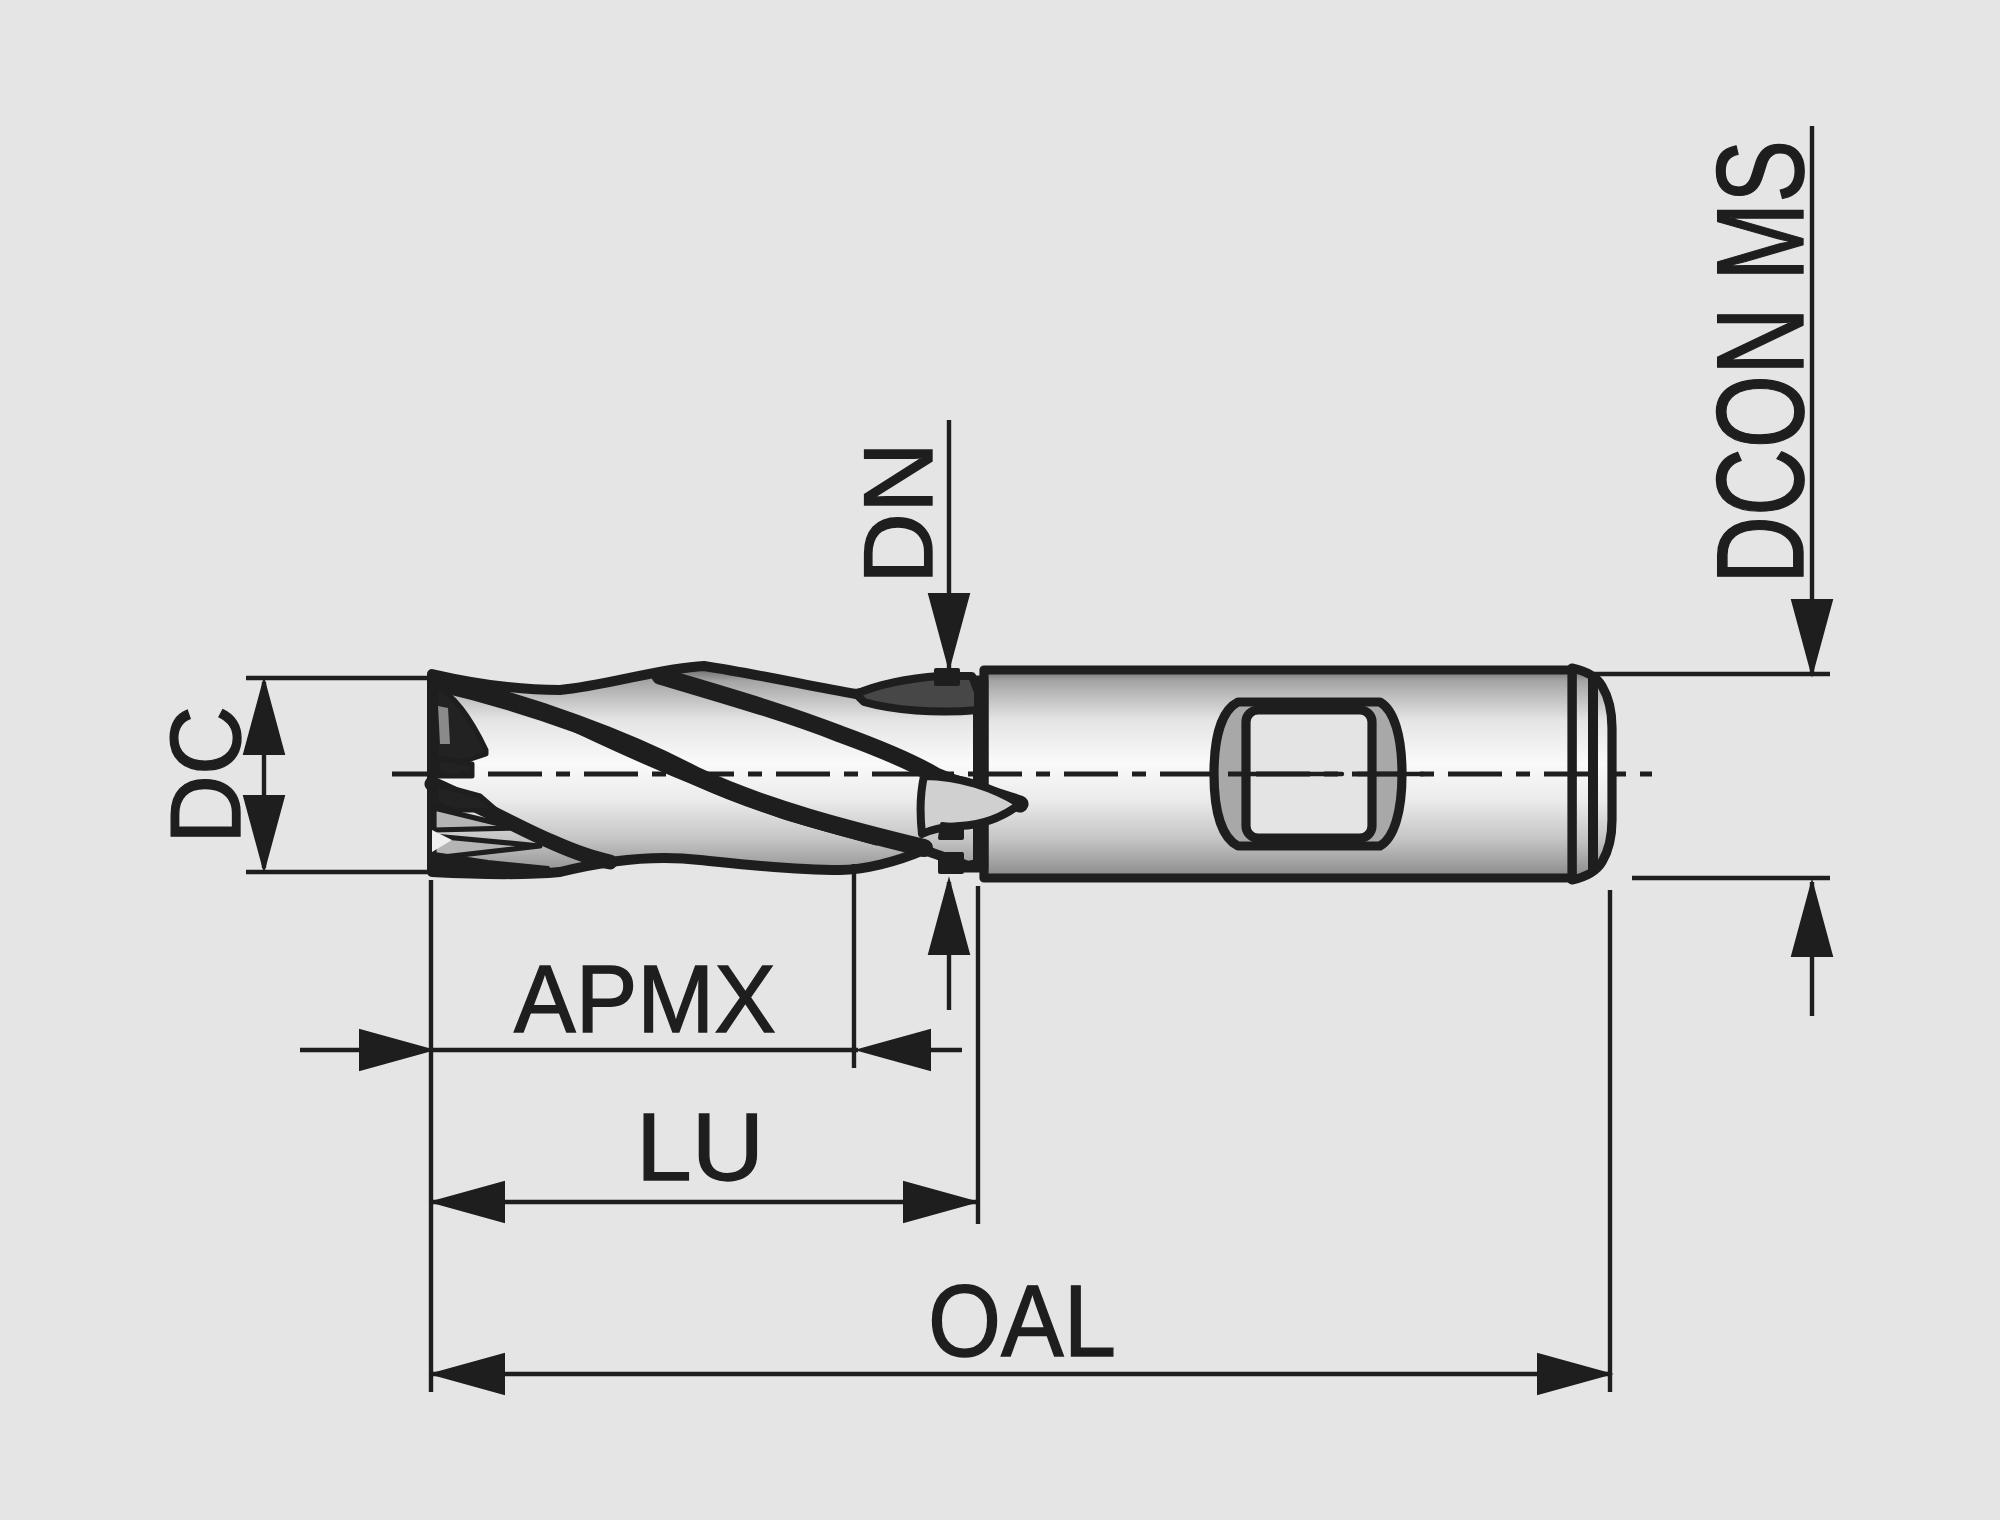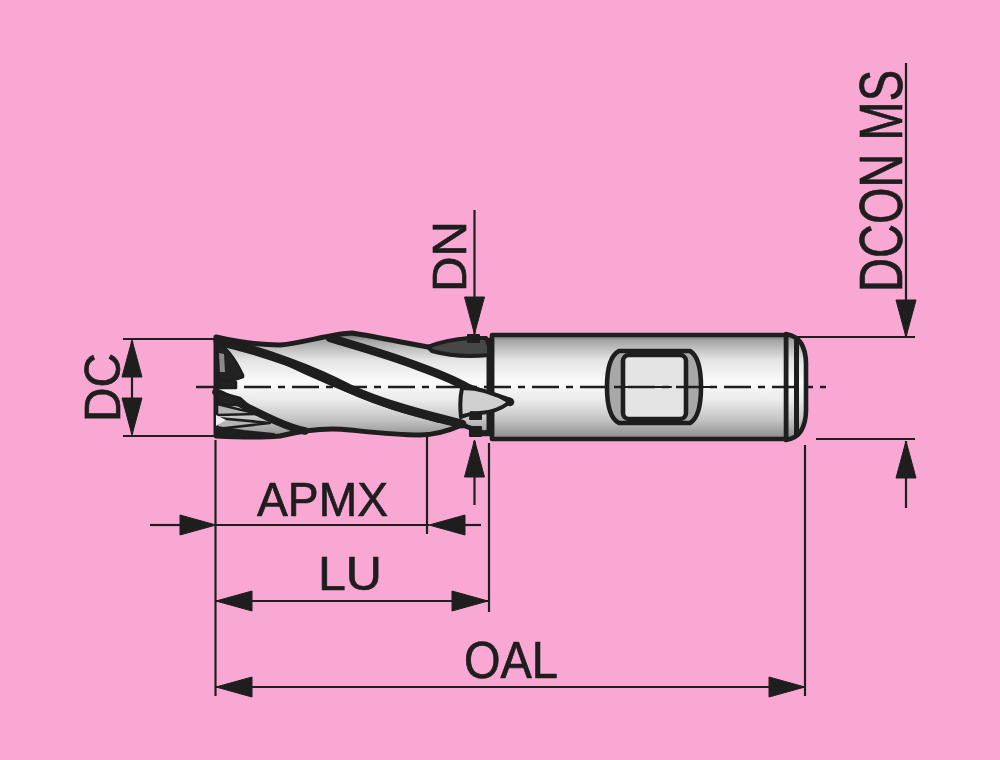--- a/index.html
+++ b/index.html
@@ -1,16 +1,16 @@
 <!DOCTYPE html>
 <html><head>
 <meta charset="utf-8">
 <style>
 html,body{margin:0;padding:0;background:#ffffff;}
-#page{position:relative;width:1000px;height:760px;background:#f9a8d4;overflow:hidden;}
+#page{position:relative;width:1000px;height:760px;background:#e5e5e5;overflow:hidden;}
 svg{position:absolute;left:0;top:0;}
 text{font-family:"Liberation Sans",sans-serif;fill:#1e1e1e;}
 </style>
 </head>
 <body>
 <div id="page">
 <svg width="1000" height="760" viewBox="0 0 1000 760">
 <defs>
 <linearGradient id="met" x1="0" y1="333" x2="0" y2="441" gradientUnits="userSpaceOnUse">
 <stop offset="0" stop-color="#5f5f5f"></stop>

